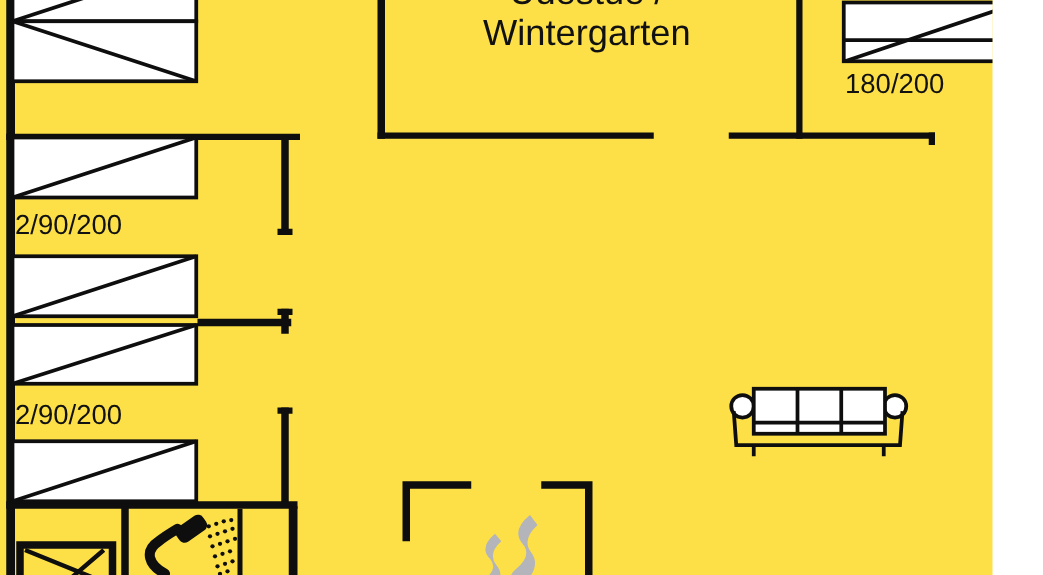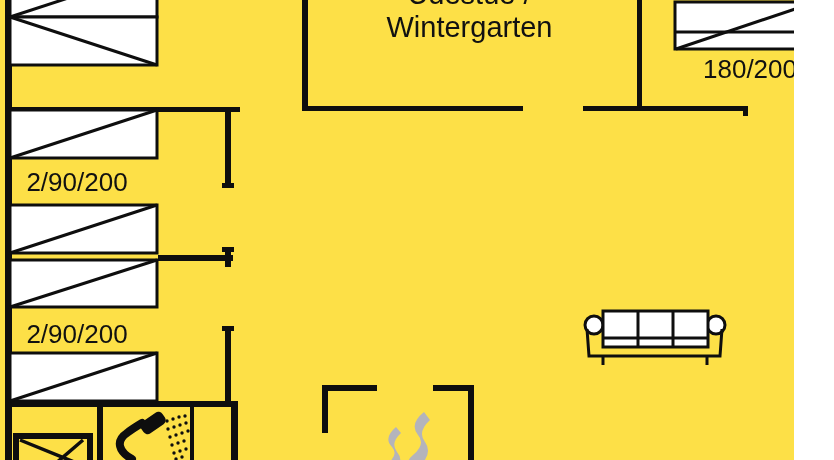--- a/index.html
+++ b/index.html
@@ -8,22 +8,21 @@
     width:794px;height:460px;
     background:#fde047;
     overflow:hidden;
     font-family:"Liberation Sans", sans-serif;
   }
   .wall{position:absolute;background:#0e0e0e;}
   .plan svg{position:absolute;left:0;top:0;}
   .lbl{
     position:absolute;
     color:#111111;
-    font-size:26px;
-    text-align:center;
+    font-size:22px;
     white-space:nowrap;
     letter-spacing:0px;
   }
   .room-lbl{
     position:absolute;
     color:#111111;
     font-size:29px;
     line-height:33px;
     text-align:center;
     white-space:nowrap;

